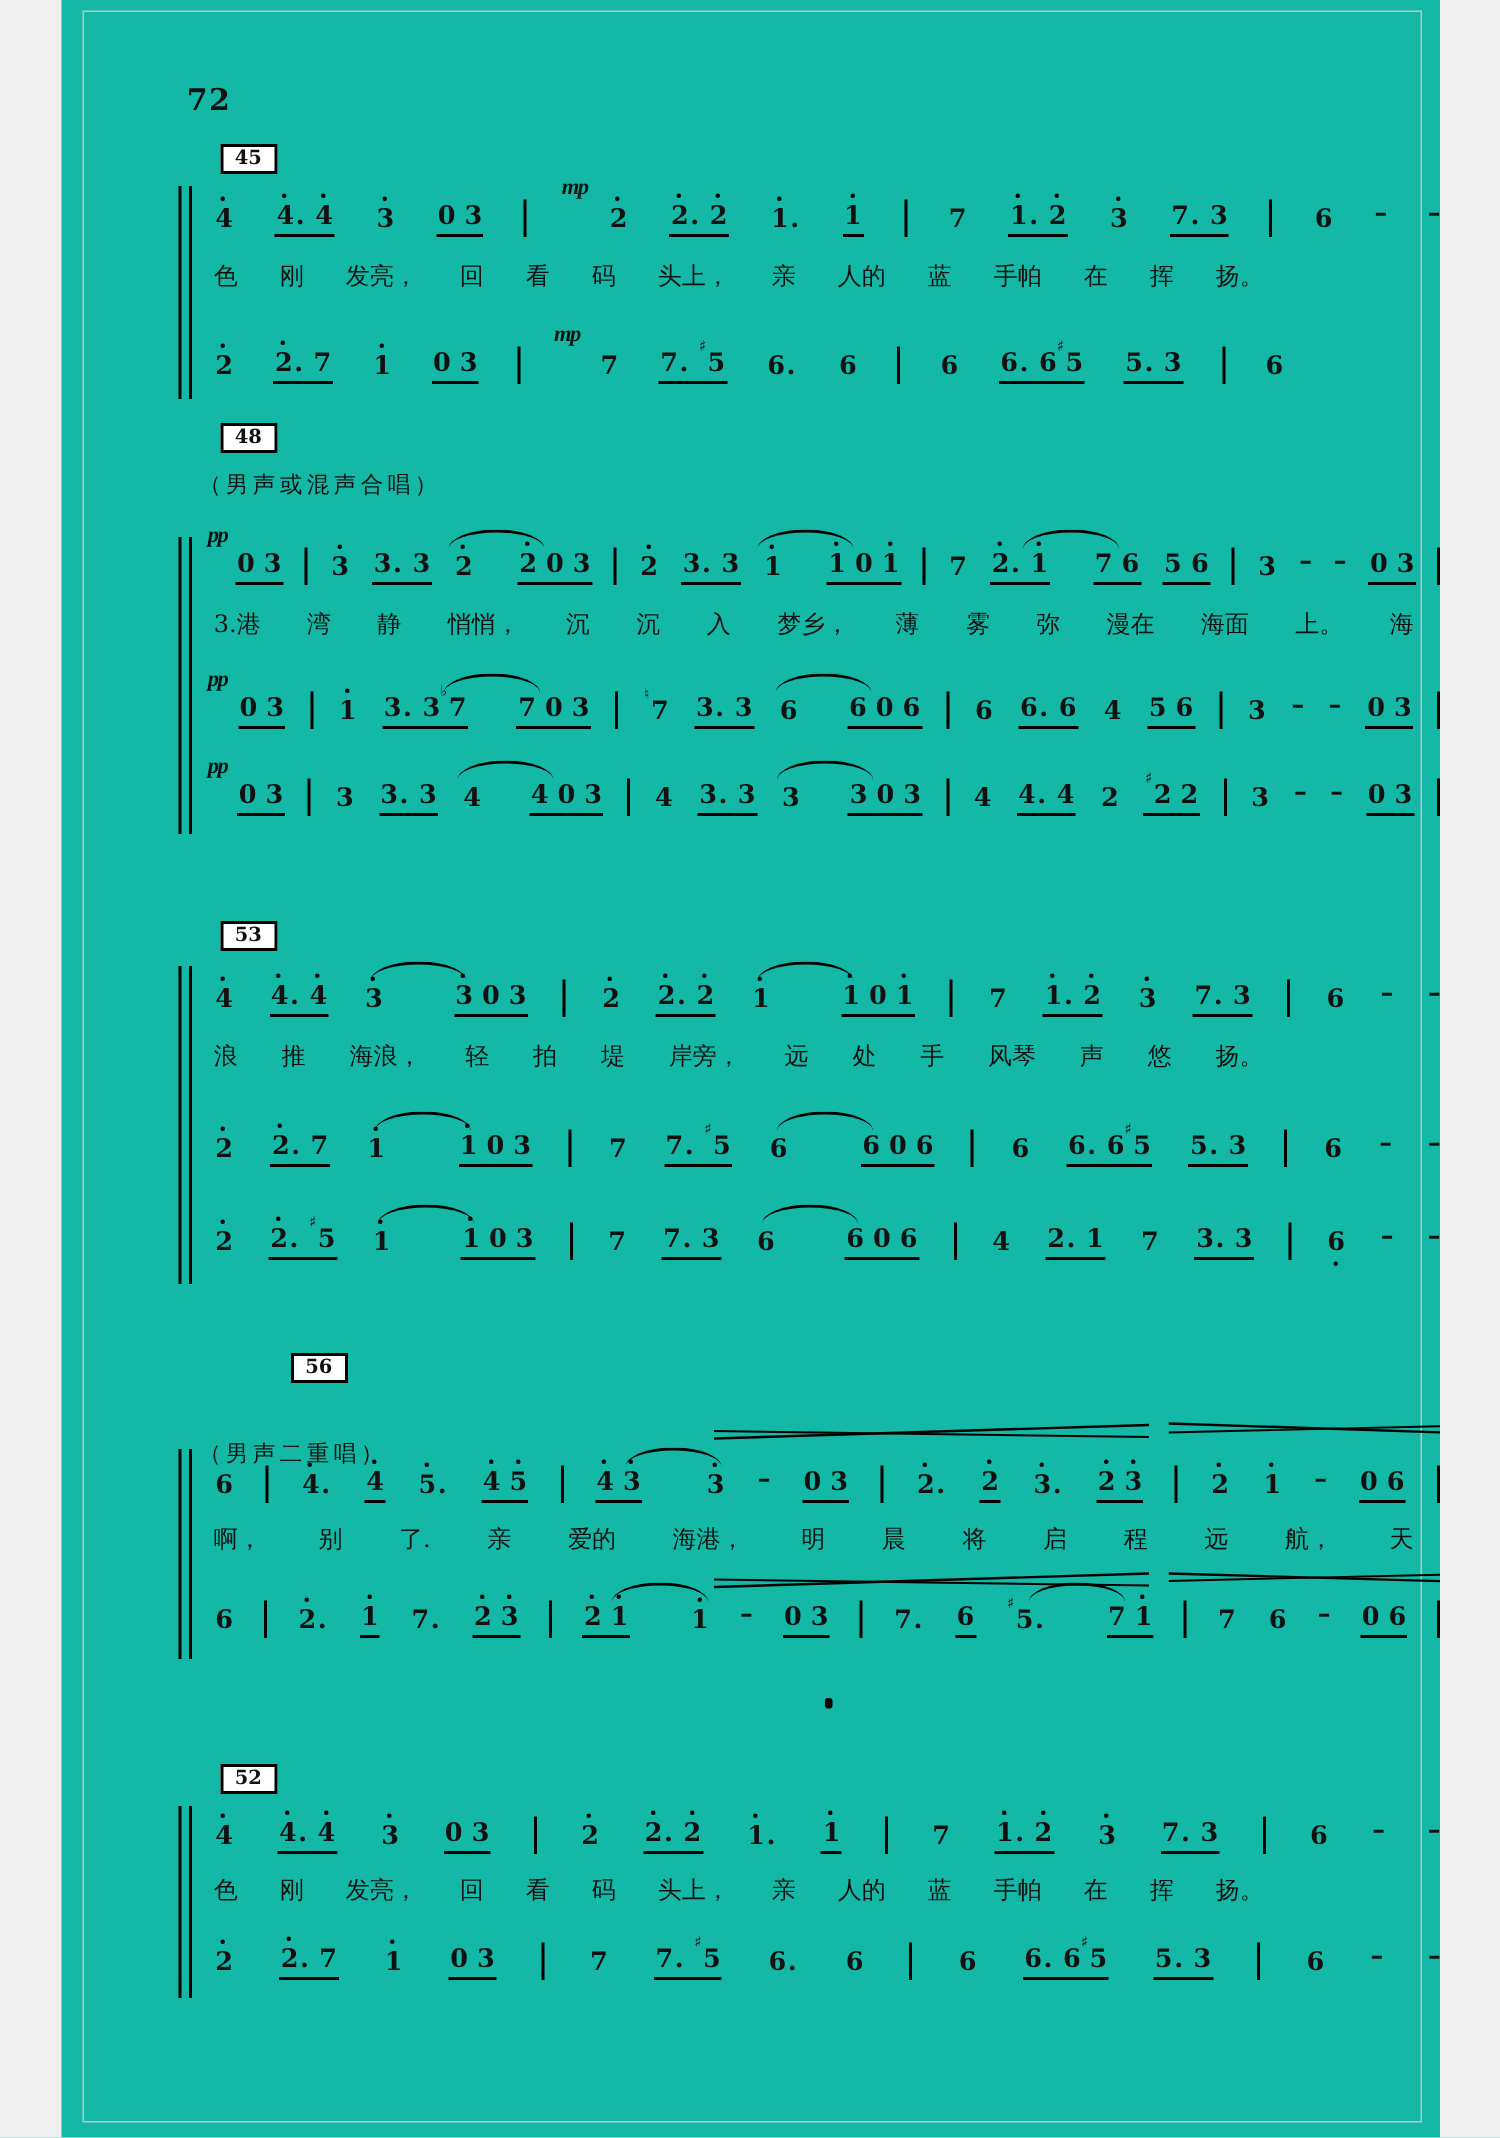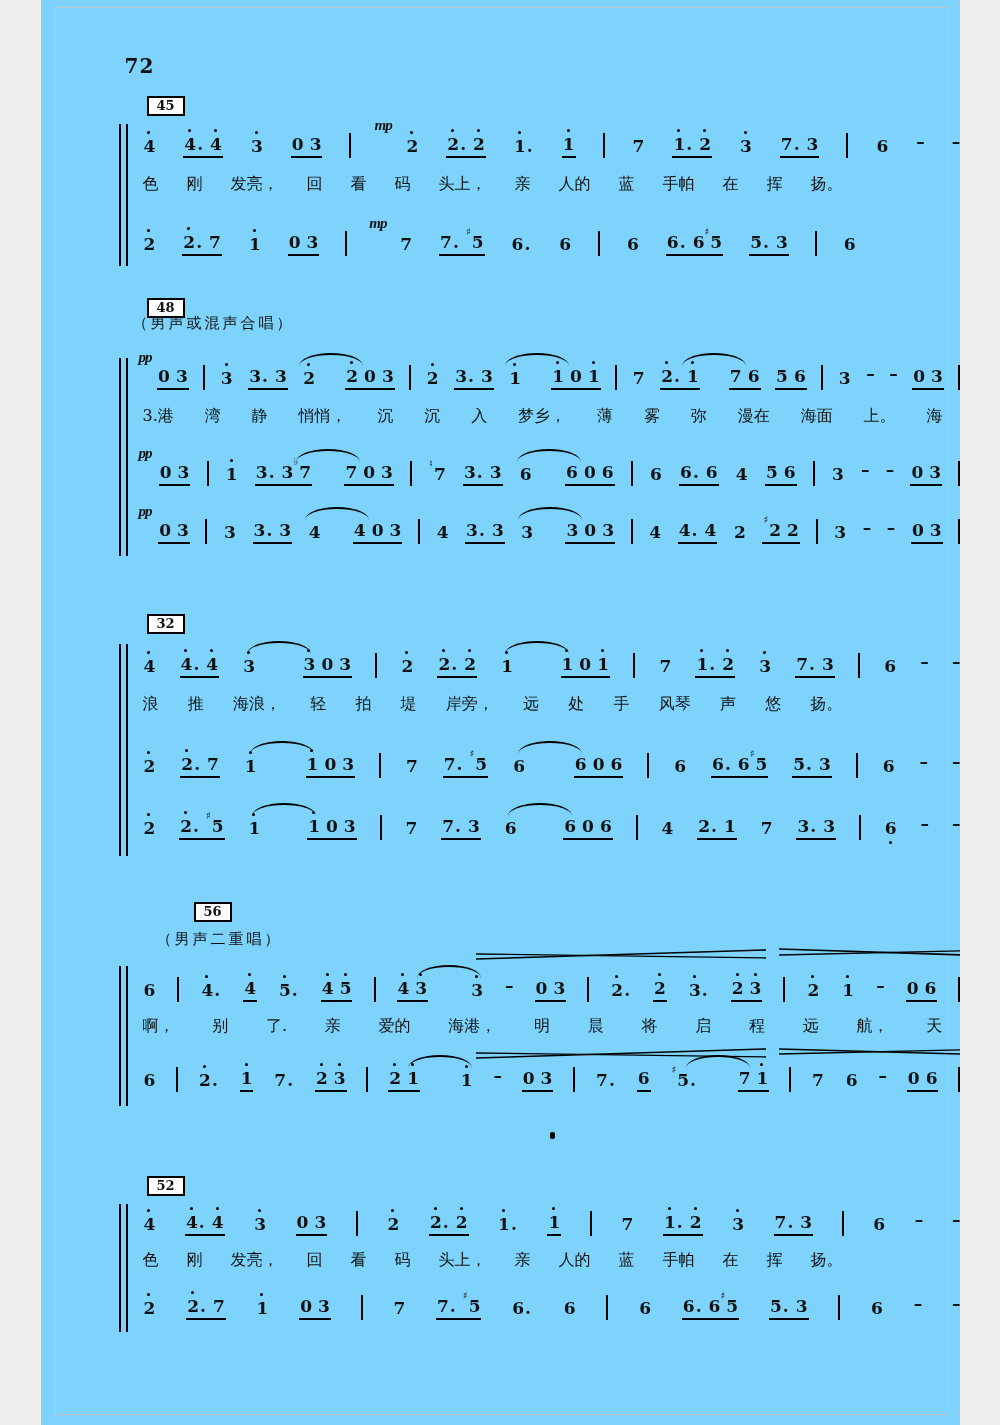--- a/index.html
+++ b/index.html
@@ -1,16 +1,16 @@
 <!DOCTYPE html>
 <html><head>
 <meta charset="utf-8">
 <style>
   html,body{margin:0;padding:0;background:#efefef;}
-  .sheet{position:relative;width:919px;height:1425px;background:#7dd3fc;margin:0 auto;overflow:hidden;
+  .sheet{position:relative;width:919px;height:1425px;background:#14b8a6;margin:0 auto;overflow:hidden;
          font-family:"DejaVu Serif", serif;color:#111;}
   .page-edge{position:absolute;left:14px;top:7px;right:12px;bottom:10px;border:1px solid #c3c3c3;}
   .pagenum{position:absolute;left:84px;top:54px;font-size:20px;font-weight:bold;letter-spacing:1px;}
   .mbox{position:absolute;border:2px solid #000;font-size:13px;font-weight:bold;padding:0 8px;line-height:16px;background:#fff;}
   .slabel{position:absolute;font-size:15px;letter-spacing:3px;}
   .brace{position:absolute;left:78px;width:5px;border-left:2px solid #000;border-right:2px solid #000;}
   .vrow{position:absolute;left:102px;width:818px;height:30px;display:flex;justify-content:space-between;
         align-items:flex-end;font-size:17px;font-weight:bold;}
   .lrow{position:absolute;left:102px;display:flex;justify-content:space-between;font-size:16px;font-weight:500;}
   .w{white-space:pre;}
@@ -180,21 +180,21 @@
         <span class="d">3</span>
       </span>
       <span class="bar"></span>
       <span class="note">
         <span class="d">6</span>
       </span>
       <span class="spc"></span>
       <span class="spc"></span>
     </div>
 
-  <div class="mbox" style="left:106px;top:298px;">48</div>
+  <div class="mbox" style="left:106px;top:282px;">48</div>
   <div class="slabel" style="left:92px;top:314px;">（男声或混声合唱）</div>
   <div class="brace" style="top:358px;height:198px;"></div>
   <div class="vrow" style="top:360px;">
       <span class="dyn">
         <i>pp</i>
       </span>
       <span class="note u1">
         <span class="d">0</span>
         <span class="gap"></span>
         <span class="d">3</span>
@@ -462,21 +462,21 @@
       <span class="dash">–</span>
       <span class="dash">–</span>
       <span class="note u1">
         <span class="d">0</span>
         <span class="gap"></span>
         <span class="d">3</span>
       </span>
       <span class="bar"></span>
     </div>
 
-  <div class="mbox" style="left:106px;top:614px;">32</div>
+  <div class="mbox" style="left:106px;top:614px;">53</div>
   <div class="brace" style="top:644px;height:212px;"></div>
   <div class="vrow" style="top:648px;">
       <span class="note">
         <span class="d">4<b class="od"></b></span>
       </span>
       <span class="note u1">
         <span class="d">4<b class="od"></b></span>
         <span class="ad">.</span>
         <span class="gap"></span>
         <span class="d">4<b class="od"></b></span>
@@ -696,21 +696,21 @@
       </span>
       <span class="bar"></span>
       <span class="note">
         <span class="d">6<b class="ud"></b></span>
       </span>
       <span class="dash">–</span>
       <span class="dash">–</span>
     </div>
 
   <div class="mbox" style="left:106px;top:902px;margin-left:47px;">56</div>
-  <div class="slabel" style="left:92px;top:930px;margin-left:24px;">（男声二重唱）</div>
+  <div class="slabel" style="left:92px;top:960px;">（男声二重唱）</div>
   <div class="brace" style="top:966px;height:140px;"></div>
   <div class="hp" style="left:435px;top:946px;">
     <svg width="290" height="16">
         <line x1="0" y1="13" x2="290" y2="4" stroke="#000" stroke-width="1.6"></line>
         <line x1="0" y1="8" x2="290" y2="12" stroke="#000" stroke-width="1.3"></line>
       </svg>
   </div>
   <div class="hp" style="left:738px;top:944px;">
     <svg width="215" height="16">
         <line x1="0" y1="5" x2="215" y2="12" stroke="#000" stroke-width="1.6"></line>

